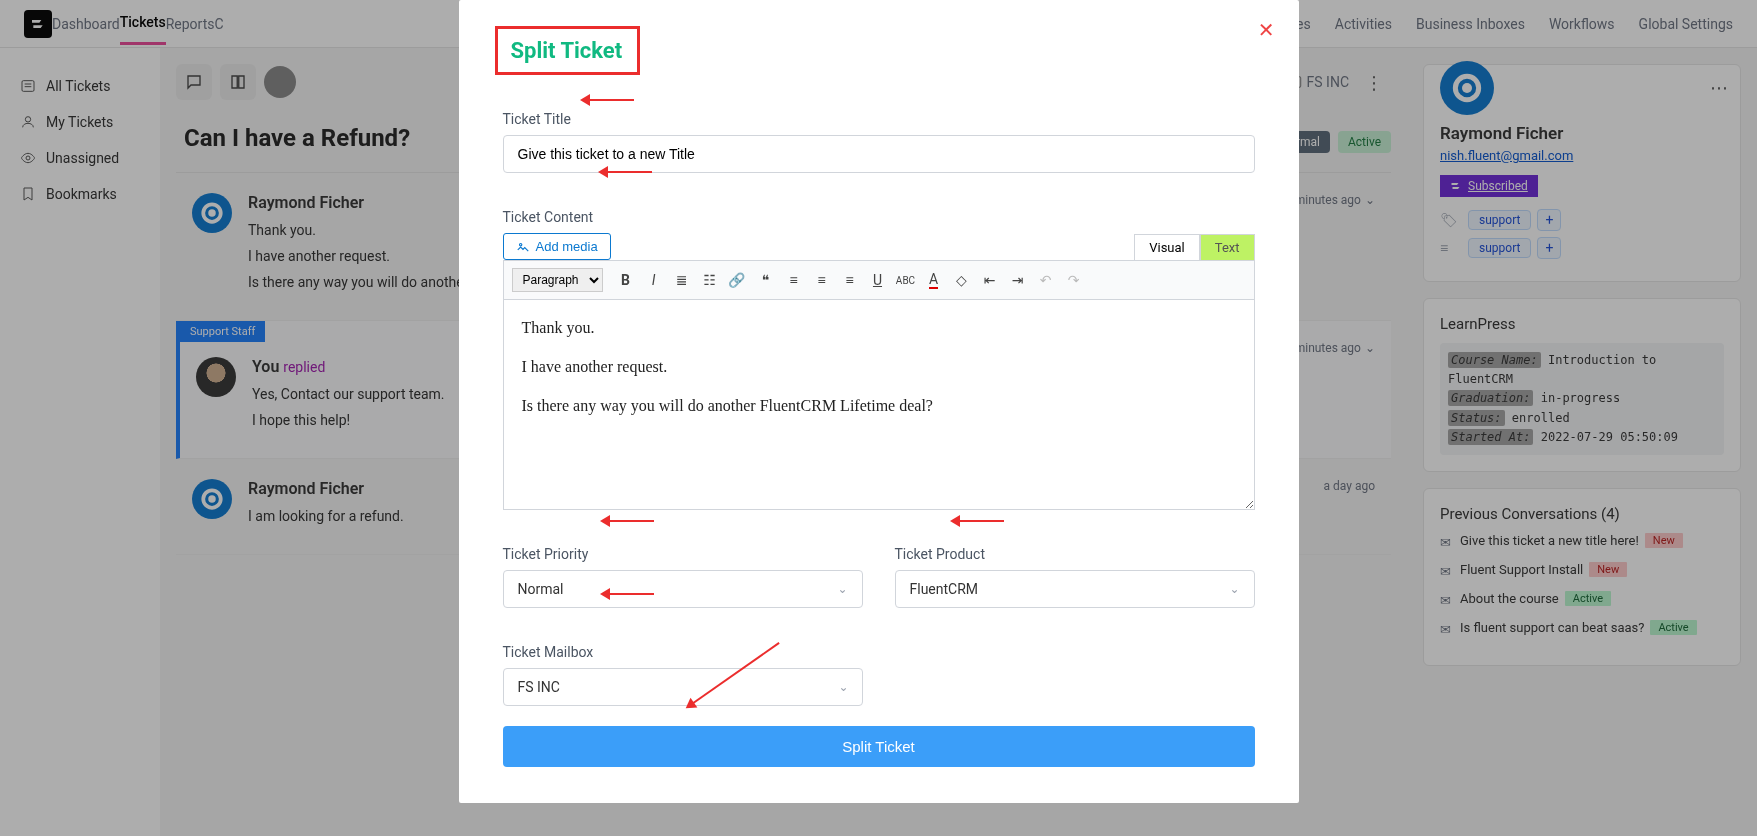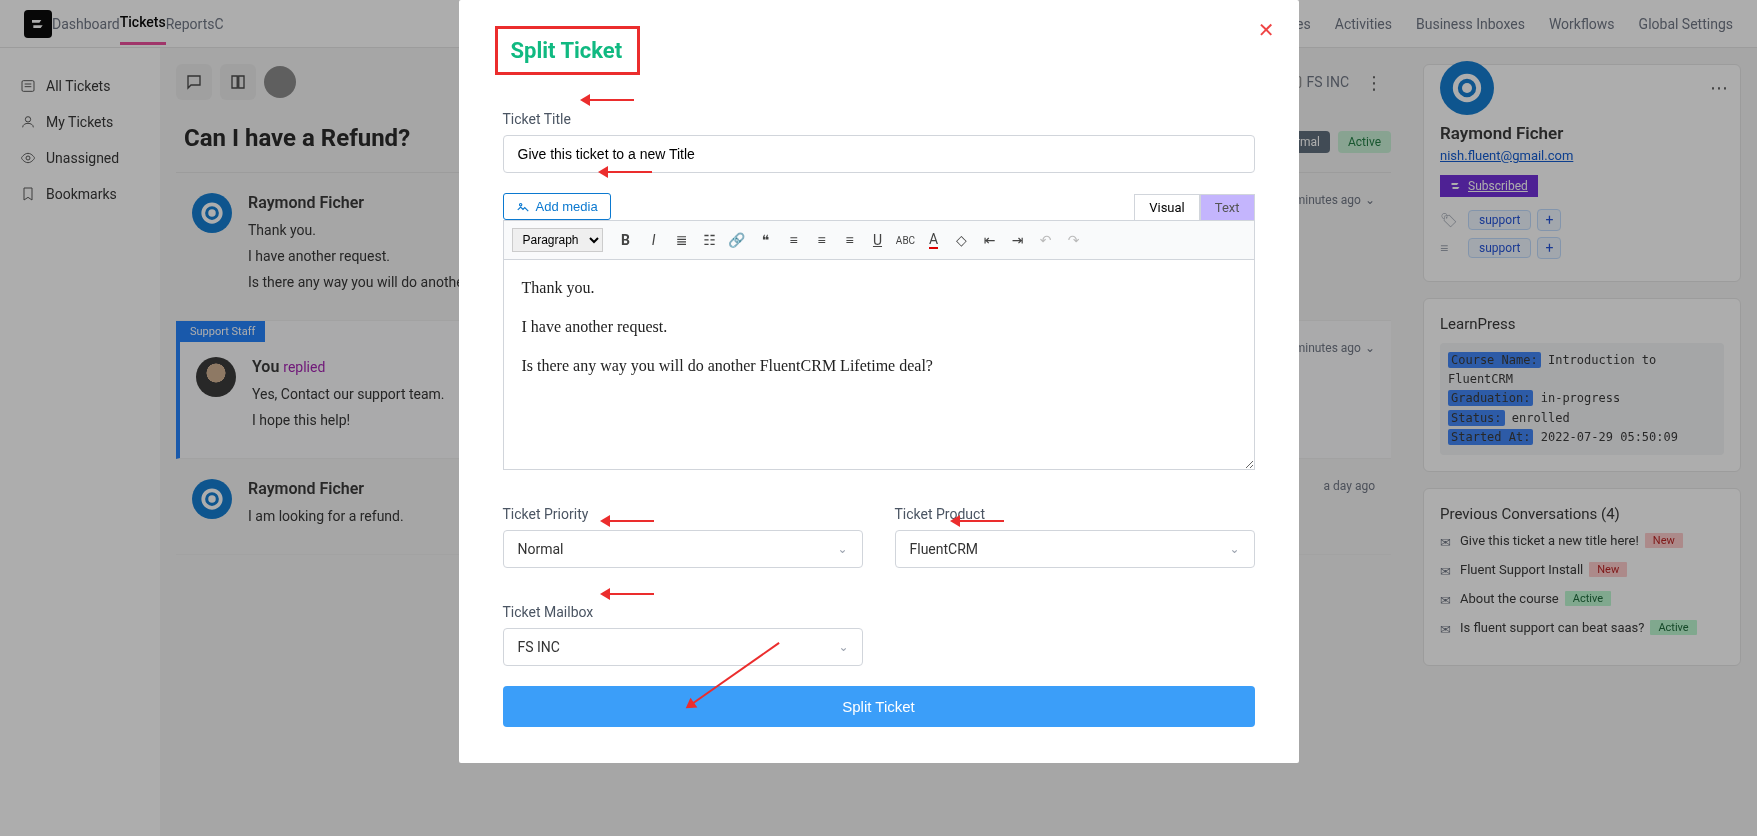--- a/index.html
+++ b/index.html
@@ -55,40 +55,40 @@
 .profile-card .more { position:absolute; top:12px; right:12px; cursor:pointer; font-size:18px; color:#555; }
 .card h3 { font-size:17px; font-weight:600; margin-bottom:4px; }
 .card a.email { color:#0b57d0; font-size:13px; text-decoration:underline; }
 .subscribed-pill { display:inline-flex; align-items:center; gap:6px; background:#6d28d9; color:#fff; padding:4px 10px; border-radius:0; font-size:12px; margin:12px 0;text-decoration:underline; }
 .chip-row { display:flex; gap:6px; margin-bottom:6px; align-items:center; }
 .chip-row .ico { width:22px; color:#9ca3af; }
 .chip { border:1px solid #bfdbfe; background:#eff6ff; color:#1d4ed8; padding:2px 10px; border-radius:4px; font-size:12px; }
 .plusbtn { border:1px solid #bfdbfe; background:#eff6ff; color:#1d4ed8; width:24px; height:22px; border-radius:4px; display:flex; align-items:center; justify-content:center; font-size:14px; cursor:pointer; }
 .card h4 { font-size:15px; font-weight:400; margin-bottom:10px; }
 .kvblock { background:#f3f4f6; border-radius:4px; padding:8px; font-family: ui-monospace, Menlo, monospace; font-size:12px; line-height:1.6; }
-.kvblock .k { background:#3b82f6; padding:1px 3px; border-radius:2px; }
+.kvblock .k { background:#a3a3a3; padding:1px 3px; border-radius:2px;font-style:italic; }
 .conv-item { display:flex; gap:6px; align-items:flex-start; margin-bottom:12px; font-size:13px; flex-wrap:wrap; }
 .conv-item .mail-ico { width:14px; flex-shrink:0; margin-top:2px; color:#6b7280; }
 .badge { padding:1px 8px; border-radius:1px; font-size:11px; }
 .badge-new { background:#fecaca; color:#b91c1c; }
 .badge-active { background:#bbf7d0; color:#166534; }
 
 
 .overlay { position:absolute; inset:0; background:rgba(20,20,20,0.35); display:flex; justify-content:center; align-items:flex-start; }
 .modal { width: 840px; background:#fff; border-radius:2px; margin-top:0; padding:32px 44px 36px; position:relative; }
 .modal .close { position:absolute; top:18px; right:24px; color:#ef4444; font-size:20px; cursor:pointer; }
 .modal-title-box { position:relative; display:inline-block; margin-bottom:26px; }
 .modal-title { color:#10b981; font-size:22px; font-weight:700; padding:6px 8px; }
 .highlight-box { position:absolute; top:-6px; left:-8px; right:-10px; bottom:-6px; border:3px solid #eb2d2d; pointer-events:none; }
 .fld-label { font-size:14px; color:#4b5563; margin-bottom:8px; display:flex; align-items:center; gap:6px;margin-top:16px; }
 .fld { width:100%; border:1px solid #d1d5db; border-radius:4px; padding:10px 14px; font-size:14px; margin-bottom:20px; background:#fff; }
 .editor-top { display:flex; gap:8px; align-items:flex-end; margin-bottom:0; }
 .addmedia { border:1px solid #0b79d0; color:#0b79d0; background:#fff; padding:5px 12px; border-radius:3px; font-size:13px; display:flex; align-items:flex-end; gap:6px; cursor:pointer; }
 .ed-tabs { margin-left:auto; display:flex;text-align:center; }
-.ed-tab { border:1px solid #d1d5db; border-bottom:none; padding:5px 14px; font-size:13px; cursor:pointer; background:#c4b5fd; color:#555; }
+.ed-tab { border:1px solid #d1d5db; border-bottom:none; padding:5px 14px; font-size:13px; cursor:pointer; background:#bef264; color:#555; }
 .ed-tab.active { background:#fff; color:#000; }
 .ed-toolbar { border:1px solid #d1d5db; background:#f9fafb; padding:6px 8px; display:flex; align-items:center; gap:2px; }
 .ed-toolbar select { border:1px solid #ccc; padding:3px 6px; font-size:12px; margin-right:8px; }
 .ed-toolbar .tb { width:26px; height:26px; display:flex; align-items:center; justify-content:center; color:#444; cursor:pointer; border-radius:3px; font-size:14px; }
 .ed-body { border:1px solid #d1d5db; border-top:none; min-height:210px; padding:14px 18px; font-family: Georgia, serif; font-size:16px; color:#222; line-height:1.7; position:relative; margin-bottom:20px; resize:vertical; overflow:auto; }
 .ed-body p { margin-bottom:12px; }
 .row2 { display:flex; gap:32px; }
 .row2 > div { flex:1; }
 .select { width:100%; border:1px solid #d1d5db; border-radius:4px; padding:10px 14px; font-size:14px; background:#fff; display:flex; justify-content:space-between; align-items:center; cursor:pointer; margin-bottom:20px; }
 .select .chev { color:#9ca3af; font-size:12px; }
@@ -332,20 +332,21 @@
     <div class="close">✕</div>
 
     <div class="modal-title-box">
       <div class="modal-title">Split Ticket</div>
       <div class="highlight-box"></div>
     </div>
 
     <div class="fld-label">Ticket Title</div>
     <input class="fld" value="Give this ticket to a new Title" style="">
 
+    <div class="fld-label">Ticket Content</div>
     <div class="editor-top">
       <button class="addmedia">
         <svg width="14" height="14" viewBox="0 0 24 24" fill="none" stroke="#0b79d0" stroke-width="2">
             <circle cx="8" cy="8" r="2"></circle>
             <path d="M3 17l5-5 4 4 3-3 6 6"></path>
           </svg>
         <span>Add media</span>
       </button>
       <div class="ed-tabs">
         <div class="ed-tab active">Visual</div>

